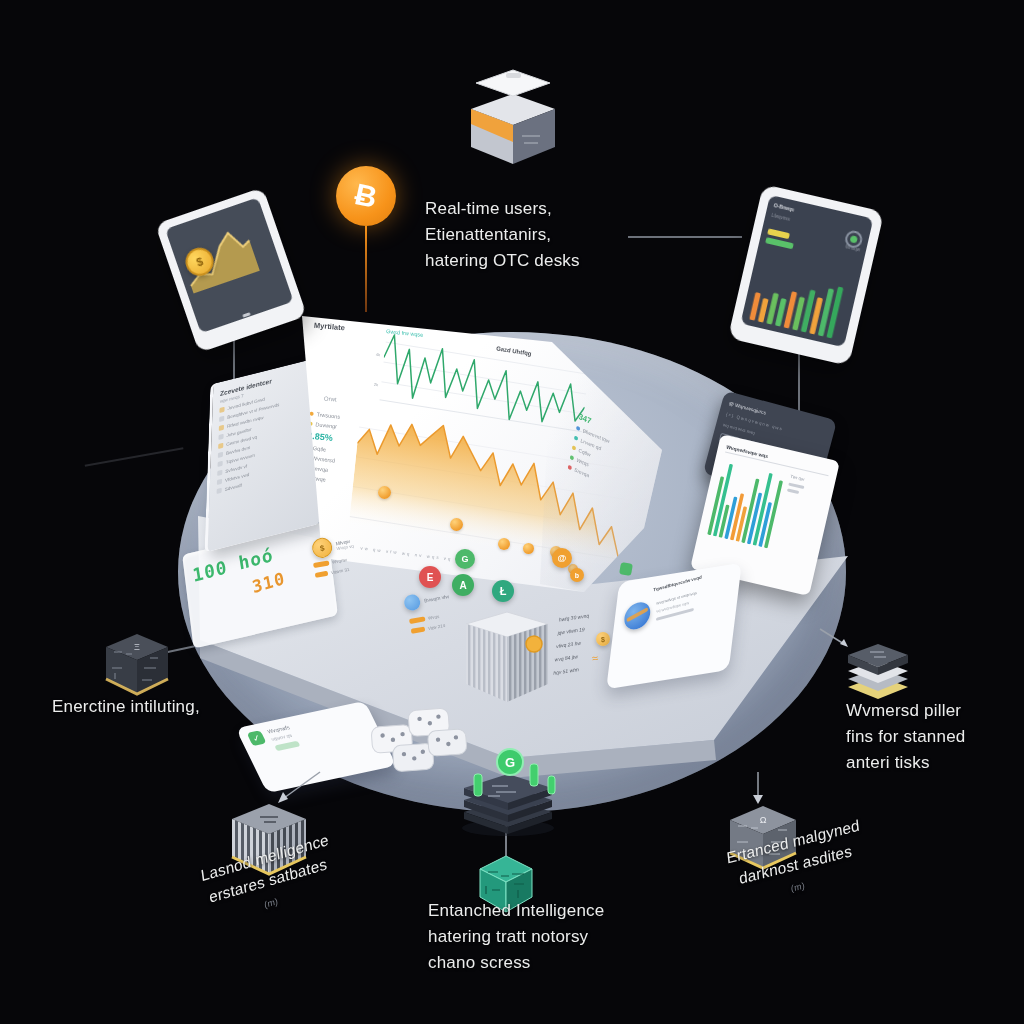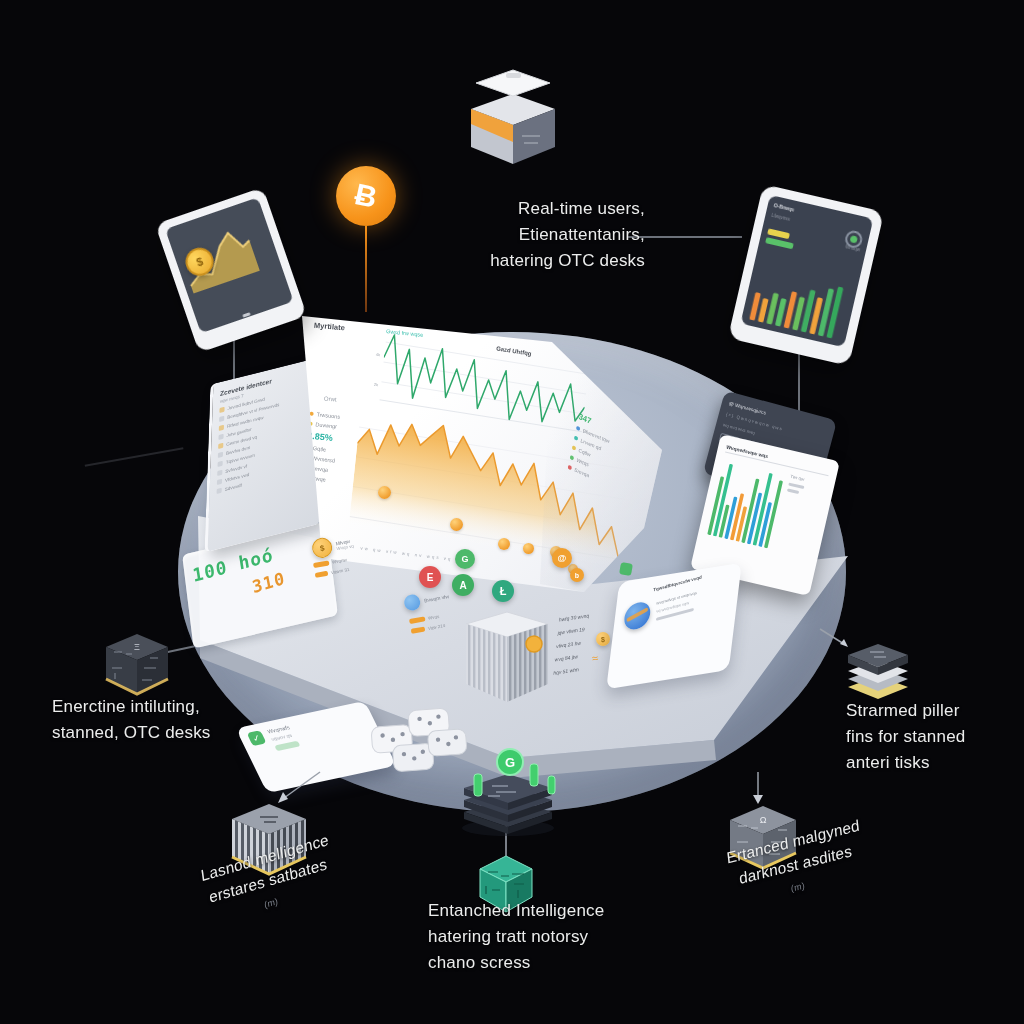--- a/index.html
+++ b/index.html
@@ -66,21 +66,21 @@
   #tablet-left .screen{width:100%;height:92%;background:#454c58;border-radius:7px;position:relative;overflow:hidden;}
   #tablet-left .home{position:absolute;bottom:1px;left:46%;width:8px;height:3px;border-radius:2px;background:#c8cbd2;}
   #tablet-right{left:744px;top:196px;width:106px;height:140px;transform:rotate(13deg);
     background:#f2f3f6;border-radius:14px;padding:9px;box-shadow:0 10px 22px rgba(0,0,0,.45);}
   #tablet-right .screen{width:100%;height:94%;background:#3b4250;border-radius:8px;position:relative;overflow:hidden;padding:6px;box-sizing:border-box;}
   .gtxt{color:#d7dae0;font-size:5px;line-height:7px;white-space:nowrap;}
   .gtxt.dim{color:#8b919d;font-size:4.5px;}
   .badge-ring{position:absolute;right:6px;top:16px;width:13px;height:13px;border:2px solid #8a93a2;border-radius:50%;}
   .badge-ring::after{content:"";position:absolute;inset:3px;background:#59c169;border-radius:50%;}
   
-  #ann-top{left:425px;top:196px;width:220px;text-align:right;}
+  #ann-top{left:425px;top:196px;width:220px;text-align:left;}
   #ann-left{left:52px;top:694px;width:210px;}
   #ann-right{left:846px;top:698px;width:160px;}
   #ann-bc{left:428px;top:898px;width:230px;}
   #ann-bl{left:168px;top:846px;width:200px;text-align:center;transform:rotate(-16deg) skewX(-8deg);}
   #ann-br{left:688px;top:830px;width:215px;text-align:center;transform:rotate(-14deg) skewX(-8deg);}
   .note{font-size:9px;color:#7d828c;font-weight:400;}
   svg{display:block;}
   .rowlbl{font-size:4.5px;color:#8f949e;margin-left:3px;white-space:nowrap;}
 </style>
 </head>
@@ -462,38 +462,37 @@
   <svg class="abs" style="left:100px;top:628px;" width="74" height="74" viewBox="0 0 74 74">
     <polygon points="37,6 68,19 37,32 6,19" fill="#4a4f59"></polygon>
     <polygon points="6,19 37,32 37,66 6,51" fill="#383d46"></polygon>
     <polygon points="37,32 68,19 68,51 37,66" fill="#2b2f37"></polygon>
     <path d="M6,51 L37,66 L68,51" stroke="#e2bd5e" stroke-width="3" fill="none" opacity=".9"></path>
     <path d="M14,24 h8 m4,2 h6 M12,40 h10 M44,40 h12 M42,52 h10 M15,45 v6 M50,30 h8" stroke="#9aa2ad" stroke-width="1" opacity=".75" fill="none"></path>
     <text x="37" y="22" font-size="9" fill="#c9ced7" text-anchor="middle" font-family="Liberation Sans,sans-serif">Ξ</text>
   </svg>
   <div id="ann-left" class="ann">
     <div>Enerctine intiluting,</div>
-    <div>stanned, OTC desks</div>
   </div>
 
   <svg class="abs" style="left:818px;top:626px;" width="40" height="30" viewBox="0 0 40 30">
     <line x1="2" y1="3" x2="26" y2="18" stroke="#9aa0aa" stroke-width="1.5"></line>
     <polygon points="30,21 22,18 26,13" fill="#c9ced7"></polygon>
   </svg>
   <svg class="abs" style="left:842px;top:636px;" width="72" height="66" viewBox="0 0 72 66">
     <polygon points="36,40 66,51 36,63 6,51" fill="#e5d27a"></polygon>
     <polygon points="36,32 66,43 36,55 6,43" fill="#b6bbc4"></polygon>
     <polygon points="36,24 66,35 36,47 6,35" fill="#e2e4e9"></polygon>
     <polygon points="36,8 66,19 36,31 6,19" fill="#575d68"></polygon>
     <polygon points="6,19 36,31 36,39 6,27" fill="#3f444d"></polygon>
     <polygon points="36,31 66,19 66,27 36,39" fill="#32363e"></polygon>
     <path d="M28,16 h14 M32,21 h12" stroke="#aeb4bf" stroke-width="1.2"></path>
   </svg>
   <div id="ann-right" class="ann">
-    <div>Strarmed piller</div>
+    <div>Wvmersd piller</div>
     <div>fins for stanned</div>
     <div>anteri tisks</div>
   </div>
 
   <svg class="abs" style="left:262px;top:768px;" width="62" height="44" viewBox="0 0 62 44">
     <line x1="58" y1="4" x2="22" y2="30" stroke="#9aa0aa" stroke-width="1.5"></line>
     <polygon points="16,35 26,31 21,24" fill="#c9ced7"></polygon>
   </svg>
   <svg class="abs" style="left:224px;top:796px;" width="90" height="86" viewBox="0 0 90 86">
     <defs>

